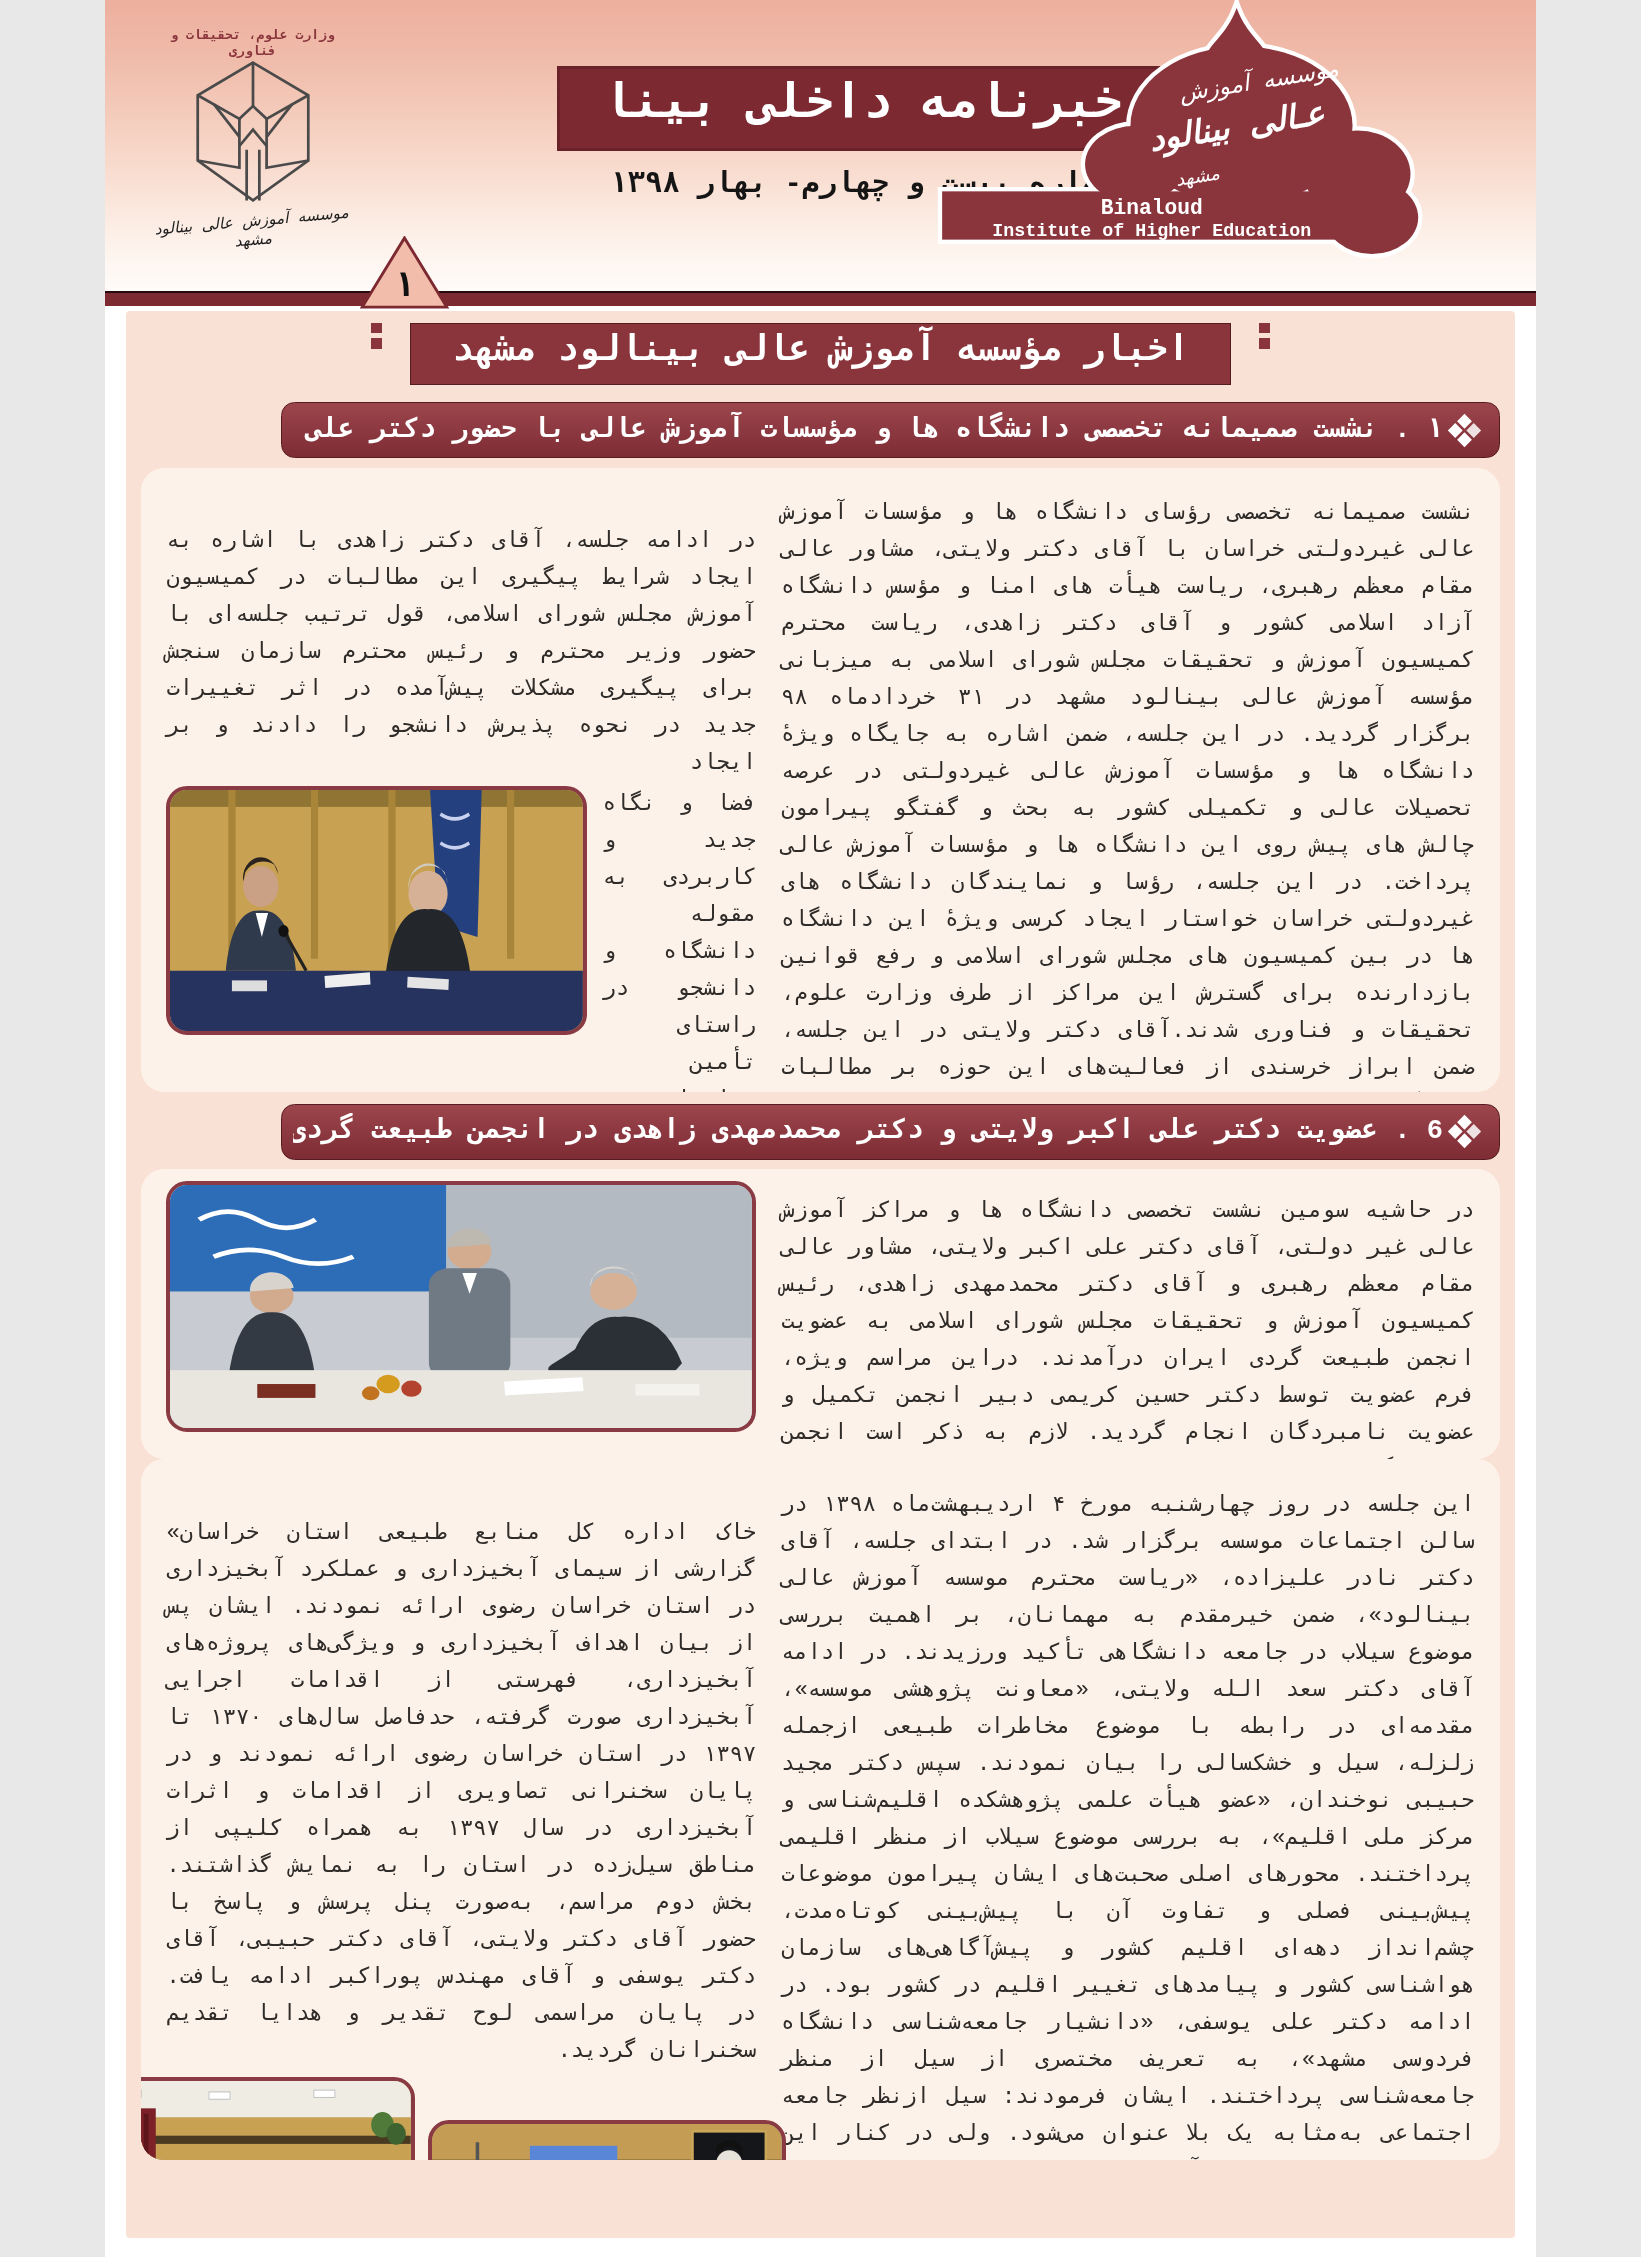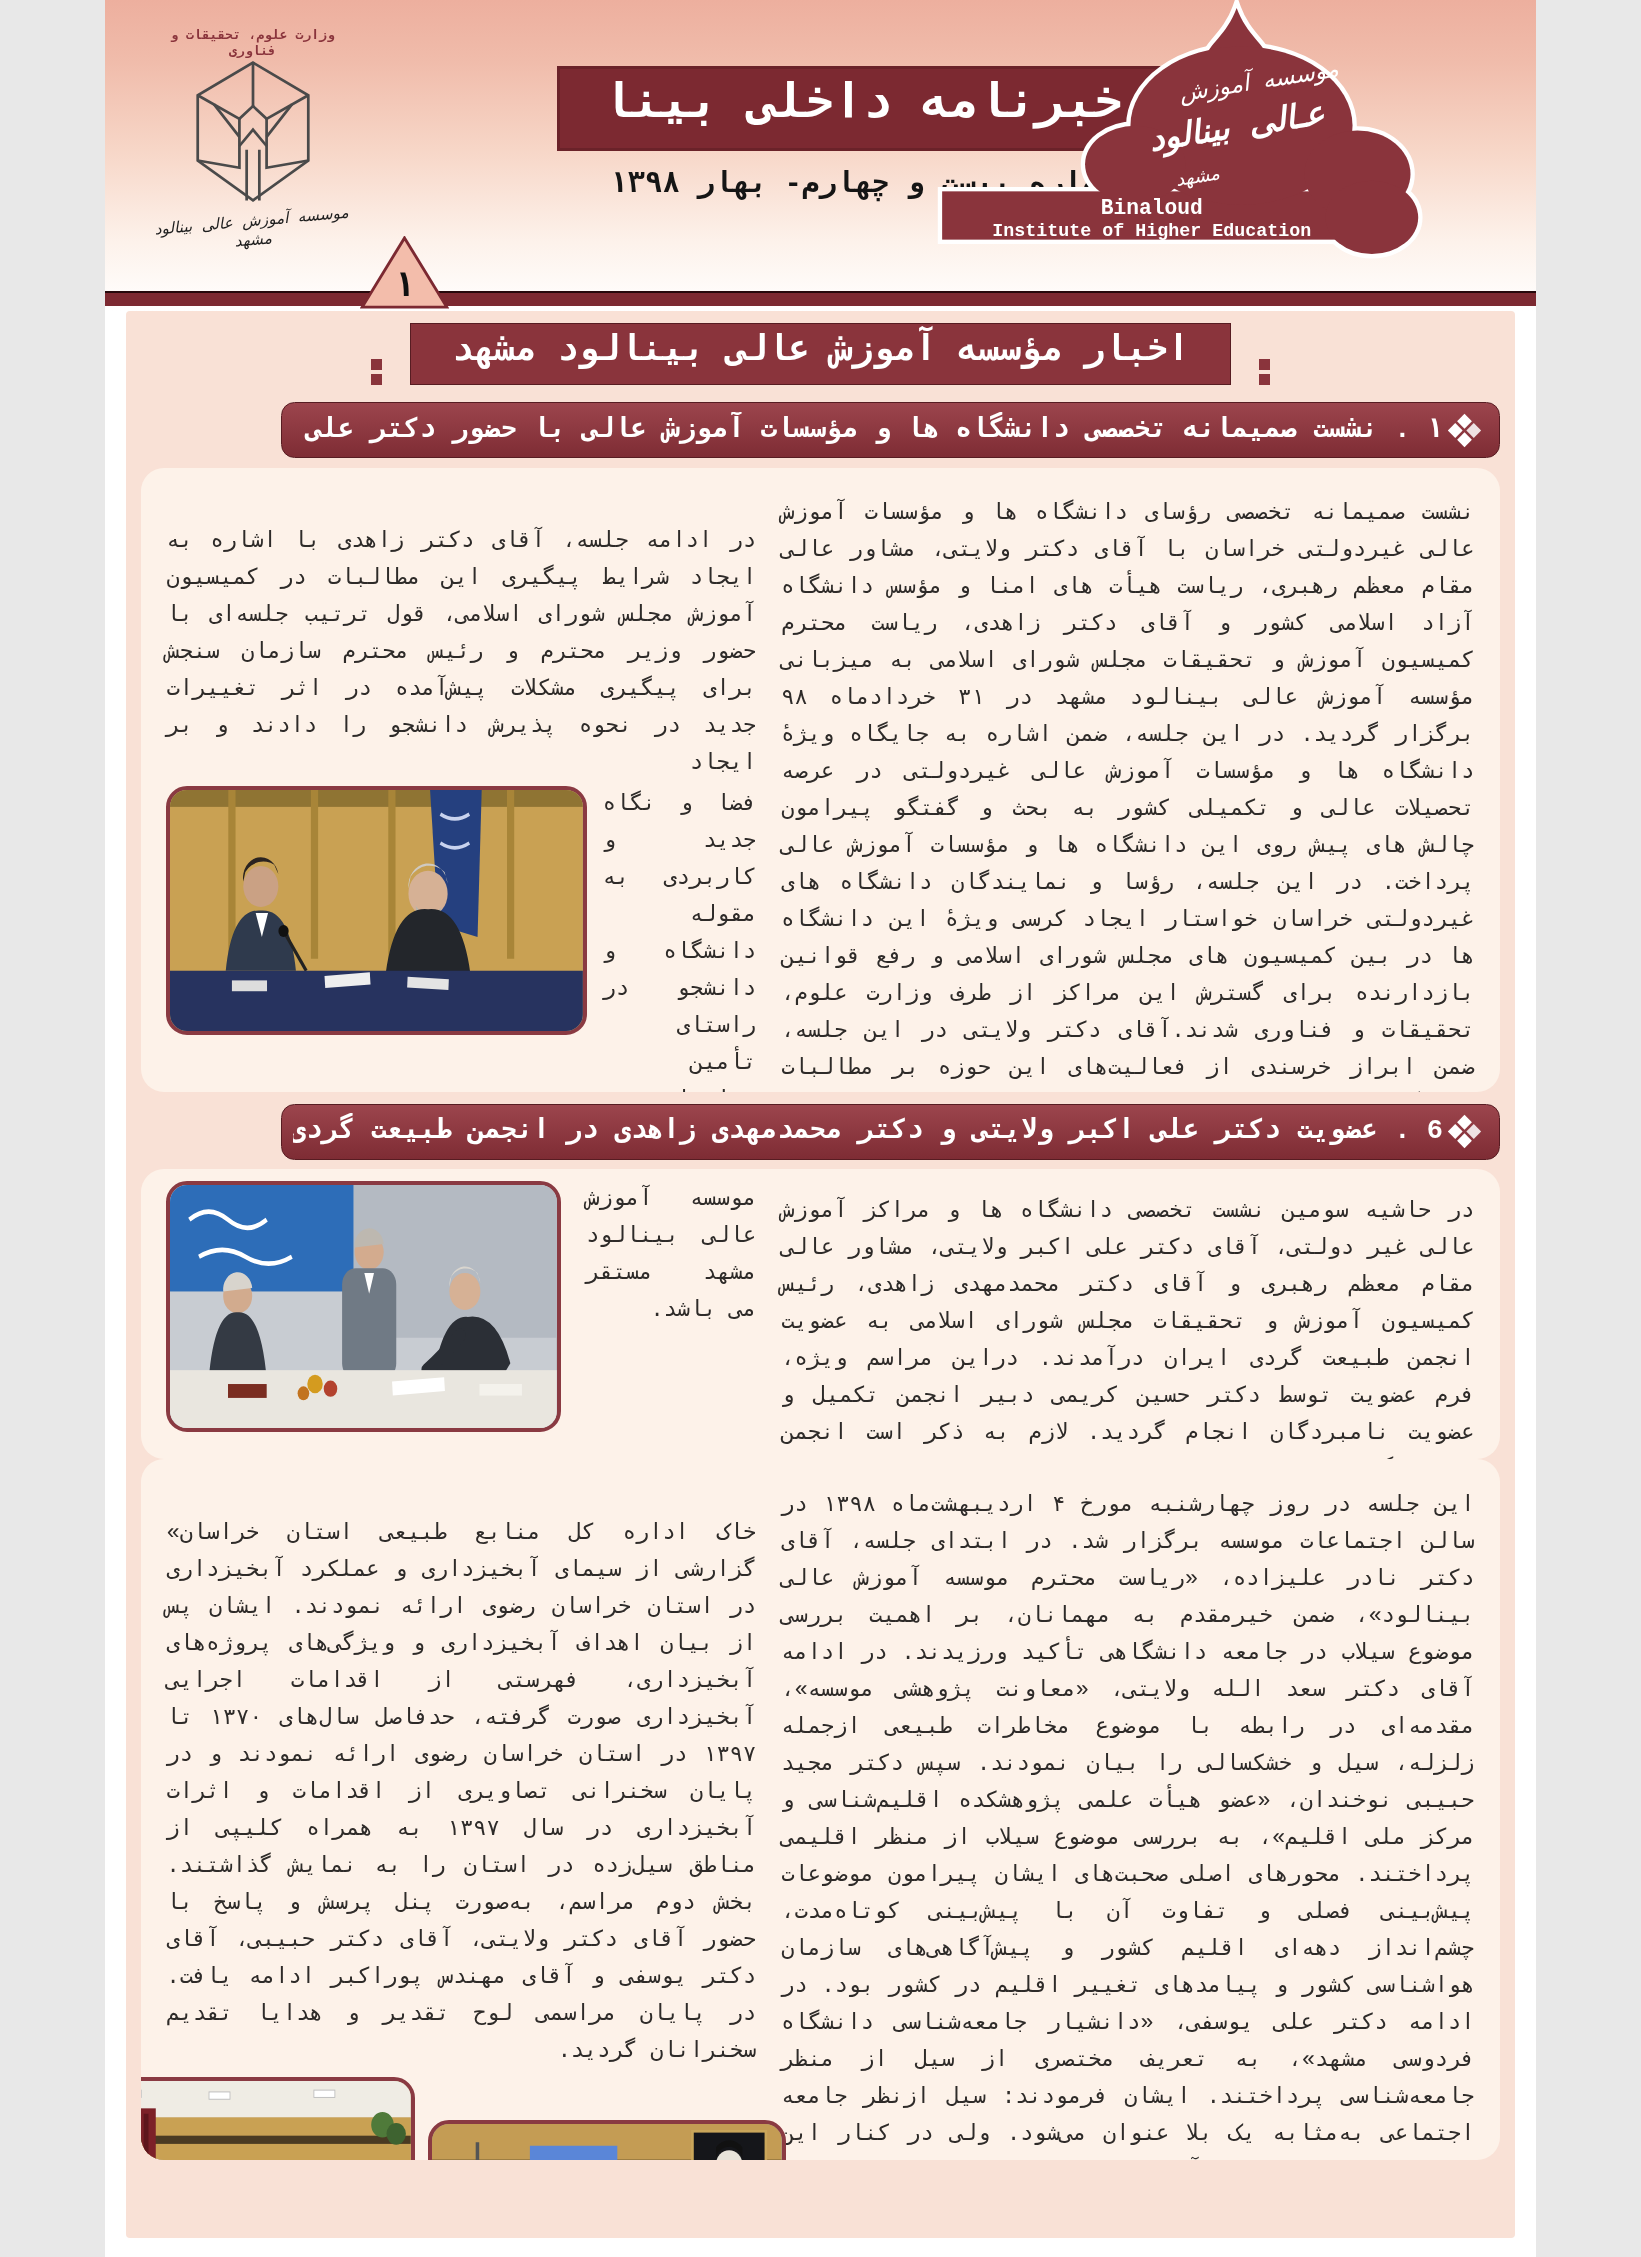--- a/index.html
+++ b/index.html
@@ -15,21 +15,21 @@
   .bismillah{font-size:29px;font-weight:bold;color:#7d2d35;}
   .title-block{display:inline-block;margin-top:37px;background:#7c2931;color:#ffffff;font-weight:bold;
                font-size:48px;line-height:1.25;padding:7.7px 46px 17.4px;box-shadow:inset 0 0 0 2.9px #6a2229;}
   .issue{margin-top:13.5px;font-size:29px;font-weight:bold;color:#151515;}
   .badge{position:absolute;top:0;right:0;width:618px;height:290px;}
   .rule{position:absolute;top:291px;left:0;width:100%;height:12.6px;background:#7c2931;border-top:2.9px solid #26090c;}
   .pagenum{position:absolute;top:236px;left:255px;width:89px;height:73px;z-index:6;}
   
   .content{position:absolute;top:311px;left:21px;right:21px;height:1927px;background:#f9e1d6;
            border-radius:3.9px;padding:0 9.7px;box-sizing:border-box;direction:rtl;overflow:hidden;}
-  .section-row{display:flex;justify-content:center;align-items:flex-end;gap:28px;padding:11.6px 0 5.8px;}
+  .section-row{display:flex;justify-content:center;align-items:flex-start;gap:28px;padding:11.6px 0 5.8px;}
   .deco{display:flex;flex-direction:column;gap:4.8px;}
   .deco i{width:10.6px;height:10.6px;background:#8a343c;display:block;}
   .section-box{background:#8a343c;border:1.9px solid #571c22;color:#fff;font-size:35px;font-weight:bold;
                padding:4.8px 41px 12.6px;}
   .bar{height:54px;background:linear-gradient(180deg,#9c454d,#7e2c34);border:1.9px solid #571c22;border-radius:13.5px;
        display:flex;align-items:center;color:#fff;margin:11.6px 5.8px 9.7px 145px;padding:0 11.6px;}
   .bar.short{margin-left:512px;}
   .bar-icon{width:44px;display:flex;justify-content:center;flex:0 0 auto;}
   .bar-title{flex:1;text-align:center;font-size:27px;font-weight:bold;padding-bottom:3.9px;white-space:nowrap;overflow:hidden;}
   .panel{background:#fdf2e9;border-radius:23px;margin:0 5.8px;padding:15.4px 25px 17.4px;display:flex;gap:25px;
@@ -220,23 +220,20 @@
           <path d="M30 12 L38 20 L30 28 L22 20 Z" fill="#fff" opacity="0.85"></path>
           <path d="M20 22 L28 30 L20 38 L12 30 Z" fill="#fff"></path>
         </svg>
       </span>
       <span class="bar-title">6 . عضویت دکتر علی اکبر ولایتی و دکتر محمدمهدی زاهدی در انجمن طبیعت گردی ایران</span>
     </div>
 
     <div class="panel" id="panel2">
       <div class="col-main">
         <p class="ptext">در حاشیه سومین نشست تخصصی دانشگاه ها و مراکز آموزش عالی غیر دولتی، آقای دکتر علی اکبر ولایتی، مشاور عالی مقام معظم رهبری و آقای دکتر محمدمهدی زاهدی، رئیس کمیسیون آموزش و تحقیقات مجلس شورای اسلامی به عضویت انجمن طبیعت گردی ایران درآمدند. دراین مراسم ویژه، فرم عضویت توسط دکتر حسین کریمی دبیر انجمن تکمیل و عضویت نامبردگان انجام گردید. لازم به ذکر است انجمن طبیعت گردی ایران در</p>
-      </div>
-      <div class="col-mid">
-        <p class="ptext">موسسه آموزش عالی بینالود مشهد مستقر می باشد.</p>
       </div>
       <div class="photo" id="photo3">
         <svg viewBox="0 0 400 210" preserveAspectRatio="none">
           <rect width="400" height="210" fill="#c8ccd2"></rect>
           <rect width="190" height="92" fill="#2d6db8"></rect>
           <path d="M20 30 q20 -14 40 0 q20 14 40 0 M30 62 q24 -12 48 0 q24 12 48 0" stroke="#ffffff" stroke-width="4" fill="none"></path>
           <rect x="190" width="210" height="132" fill="#b4bac2"></rect>
           <circle cx="70" cy="96" r="15" fill="#d2ab8e"></circle>
             <path d="M55 92 a15 15 0 0 1 30 -3" fill="#d8d4cd"></path>
           <path d="M40 168 q6 -60 30 -58 q24 -2 30 58 Z" fill="#343a44"></path>

